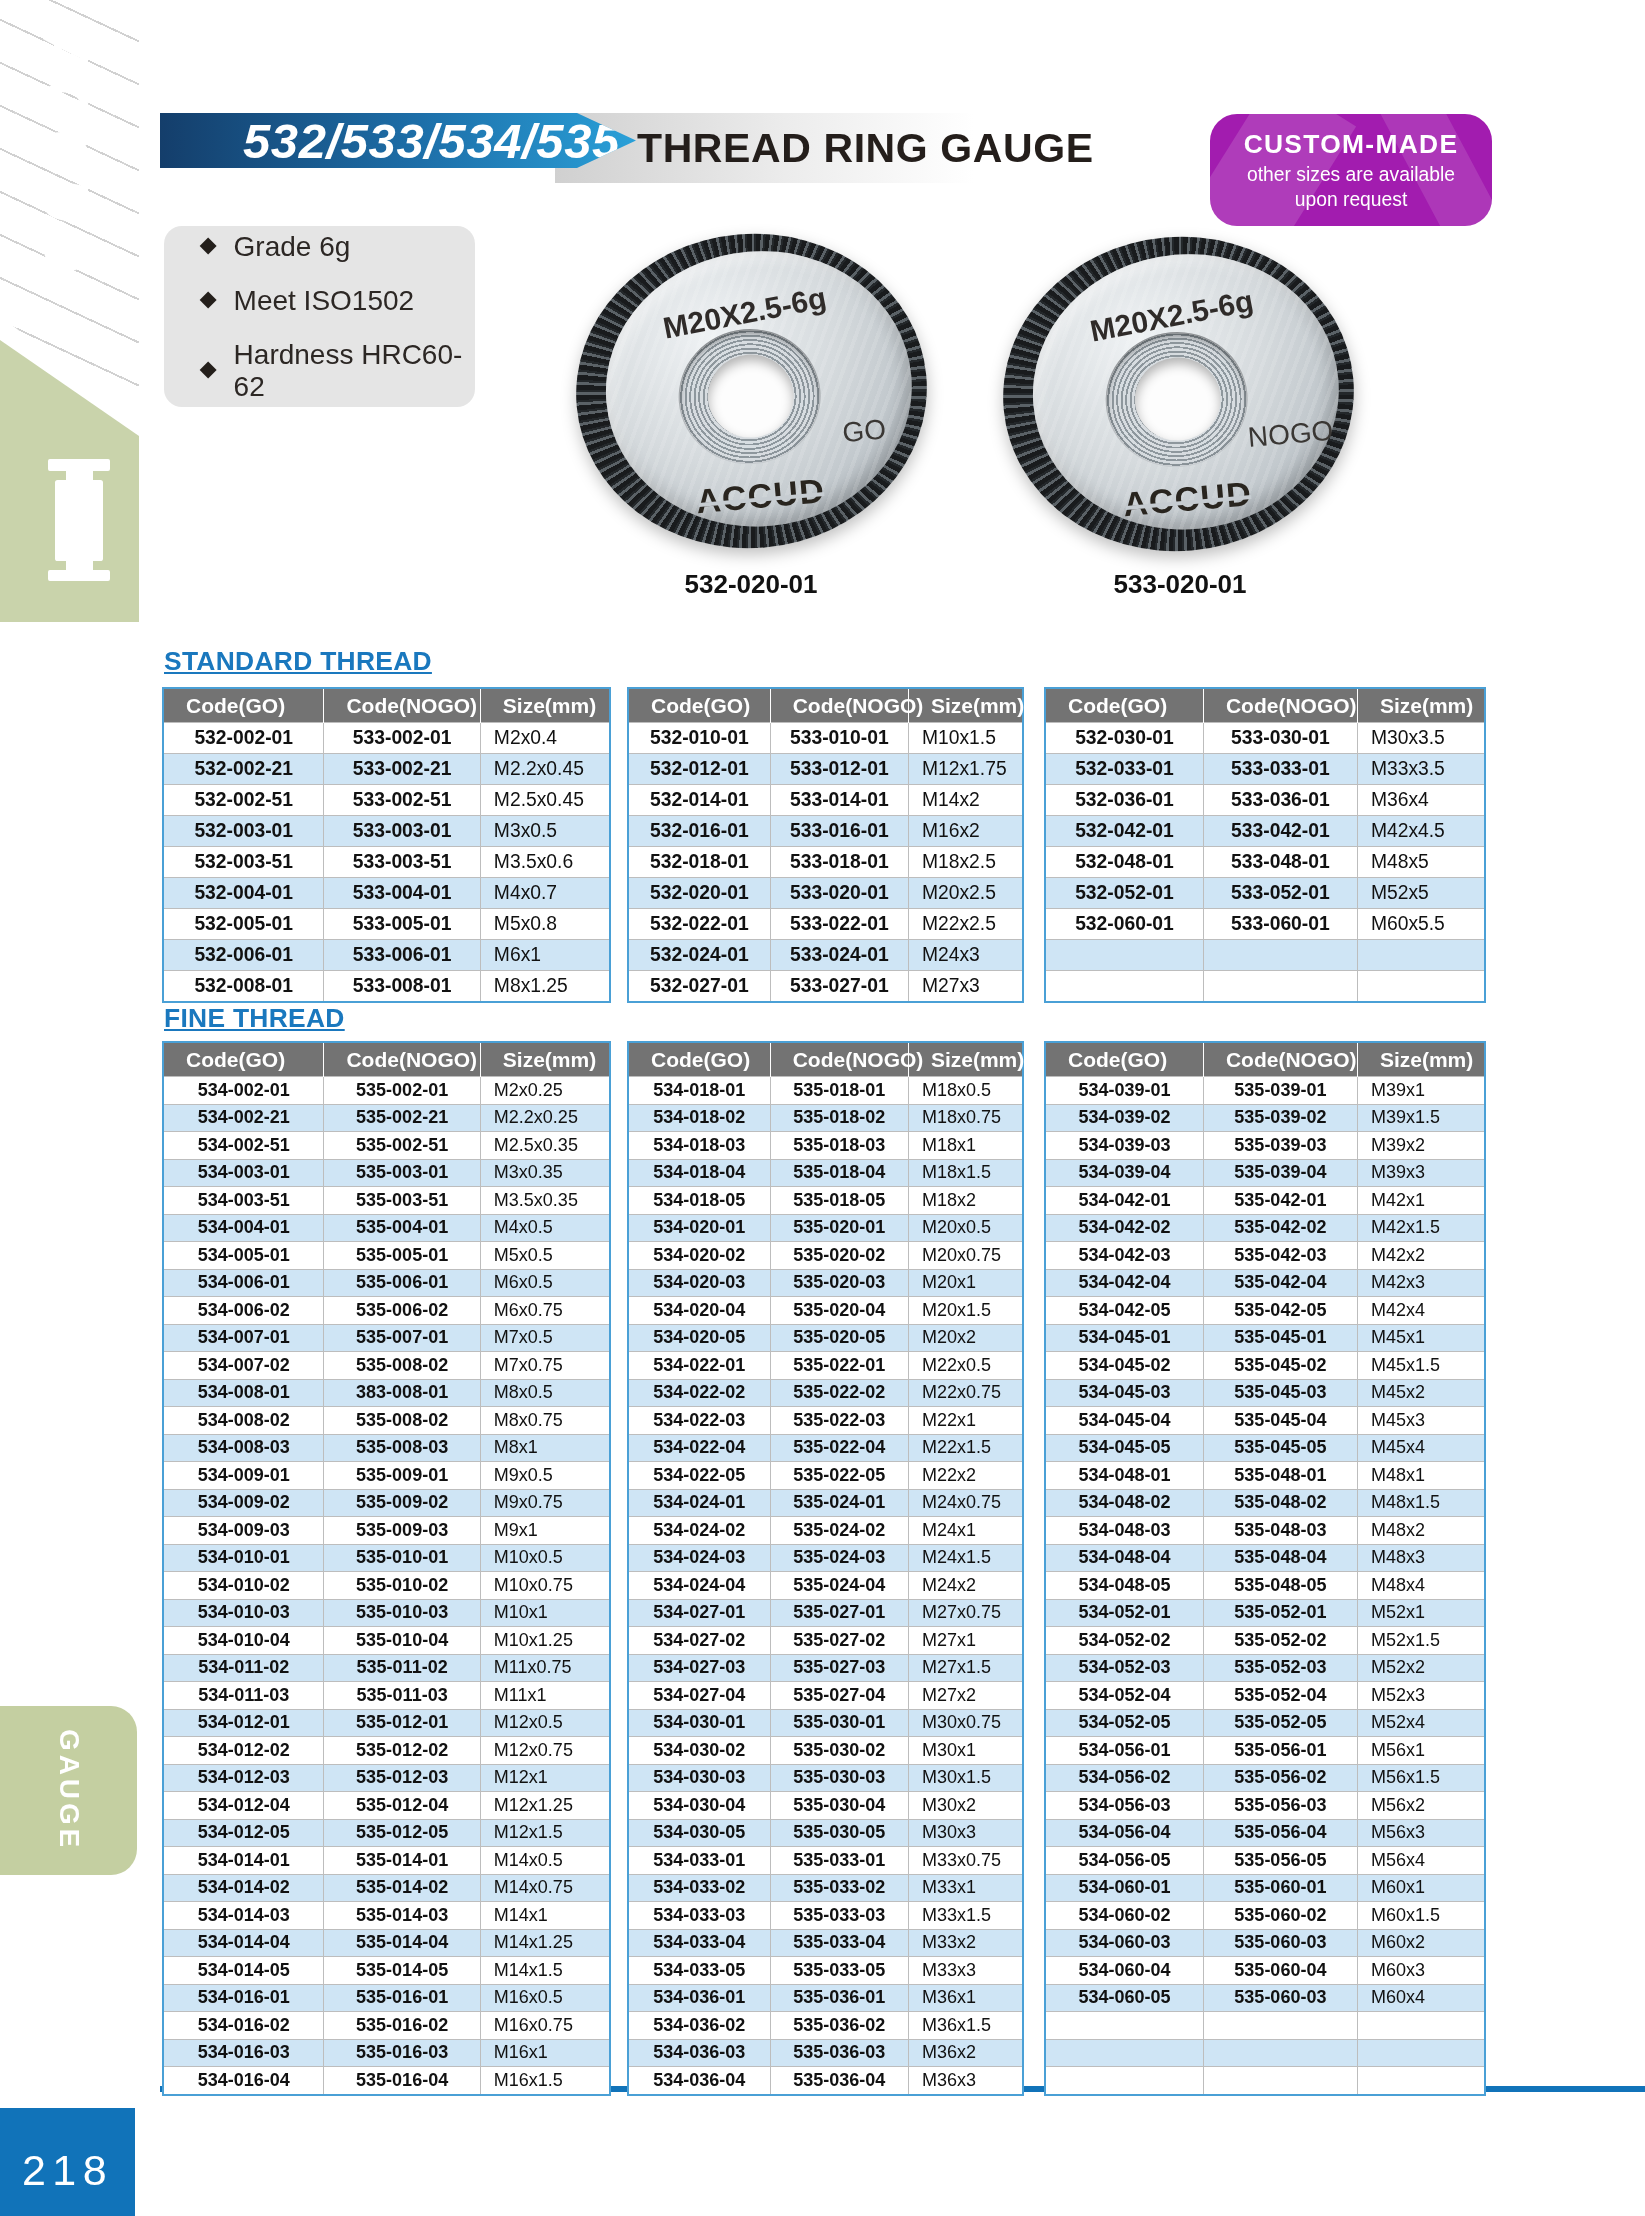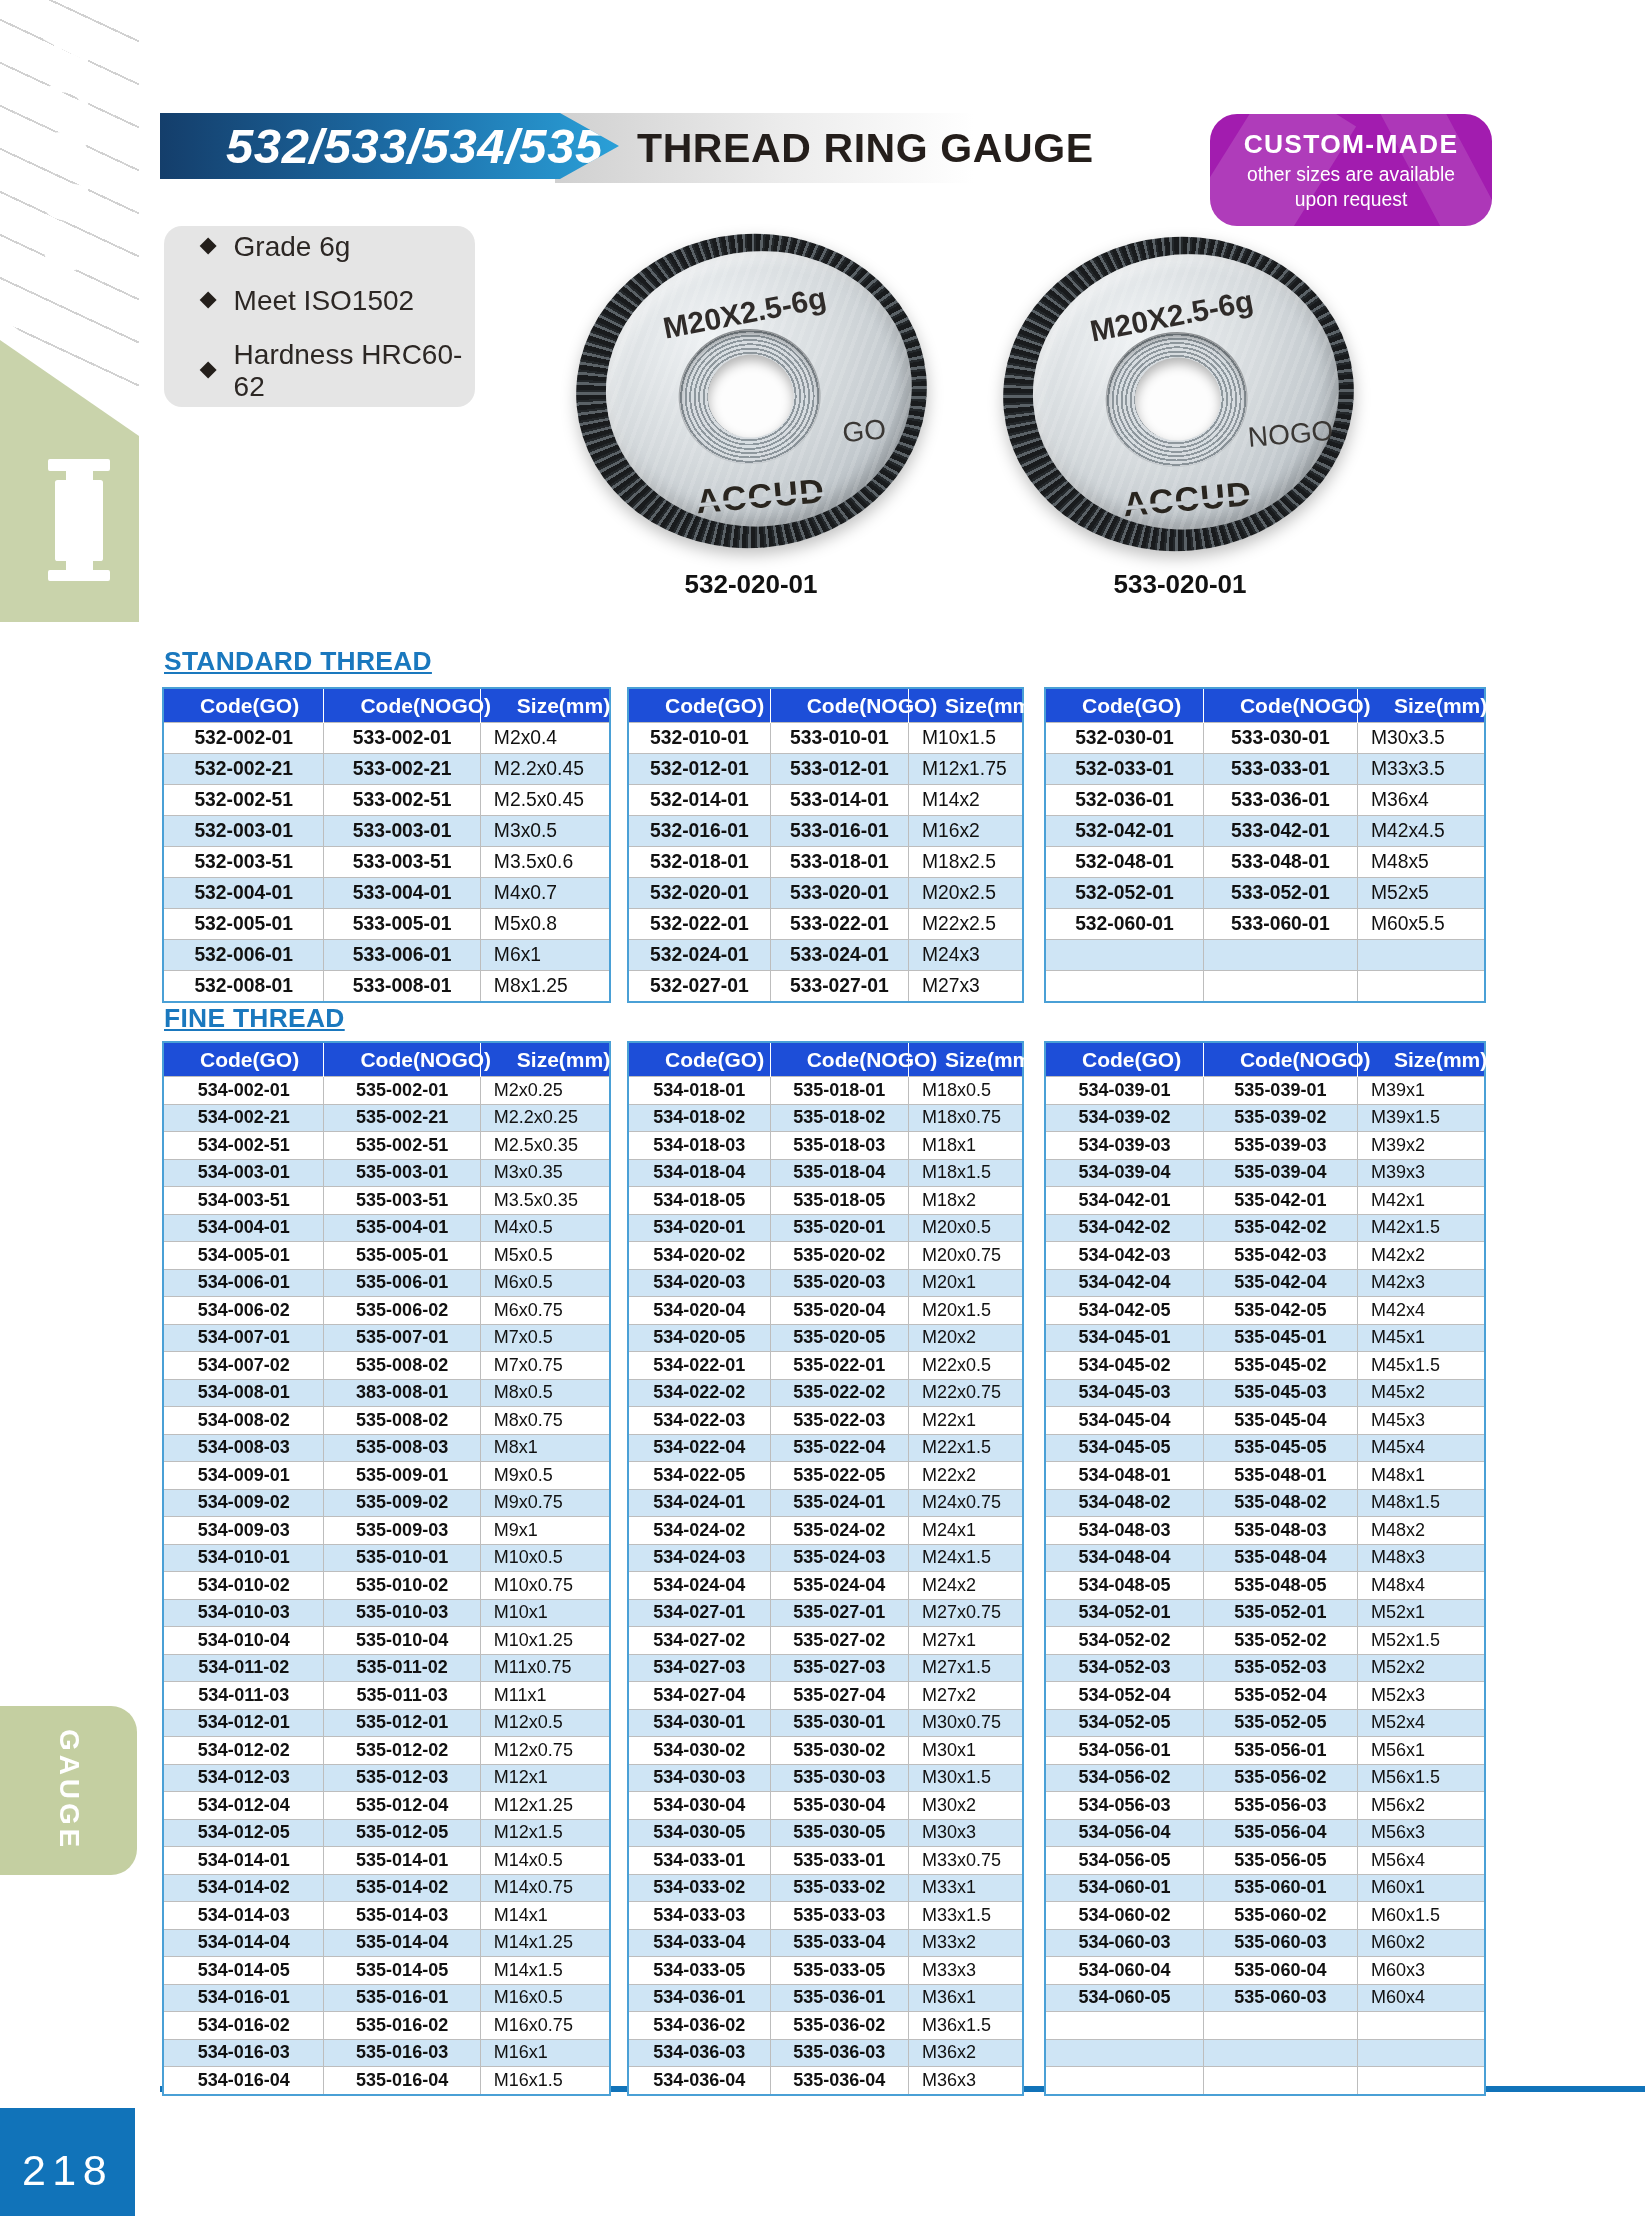--- a/index.html
+++ b/index.html
@@ -26,24 +26,24 @@
   .gauge-tab span{writing-mode:vertical-rl;color:#ffffff;font-weight:800;font-size:28px;letter-spacing:3.9px;}
 
   .page-num{position:absolute;left:0;top:2092px;width:135px;height:124px;background:#1173b9;
     display:flex;align-items:center;justify-content:center;margin-top:16px;}
   .page-num span{color:#ffffff;font-size:43px;letter-spacing:6.4px;}
   .footer-line{position:absolute;left:160px;top:2086px;width:1485px;height:5.8px;background:#1173b9;}
 
   
   .band-gray{position:absolute;left:555px;top:113px;width:419px;height:70px;z-index:1;
     background:linear-gradient(90deg,#d0d0d0 0%,#ececec 55%,#ffffff 100%);}
-  .band-blue{position:absolute;left:160px;top:113px;width:459px;height:66px;z-index:2;
+  .band-blue{position:absolute;left:160px;top:113px;width:459px;height:55px;z-index:2;
     background:linear-gradient(90deg,#143e6b 0%,#1d6fa9 55%,#2aa0d8 100%);
     clip-path:polygon(0 0,calc(100% - 59px) 0,100% 50%,calc(100% - 59px) 100%,0 100%);
-    display:flex;align-items:center;}
+    display:flex;align-items:center;padding-left:17px;}
   .band-blue span{font-size:49px;font-weight:800;font-style:italic;color:#ffffff;padding-left:66px;letter-spacing:0.6px;}
   .page-title{position:absolute;left:637px;top:113px;height:70px;z-index:3;display:flex;align-items:center;
     font-size:41px;font-weight:800;color:#241e1b;letter-spacing:0.6px;}
 
   
   .badge{position:absolute;left:1210px;top:114px;width:282px;height:112px;border-radius:27px;background:#a21caf;
     overflow:hidden;display:flex;flex-direction:column;align-items:center;justify-content:center;z-index:4;}
   .badge::before{content:"";position:absolute;left:11.6px;top:-26px;width:97px;height:168px;
     background:rgba(255,255,255,.14);transform:rotate(32deg);}
   .badge::after{content:"";position:absolute;right:19.3px;top:-39px;width:58px;height:193px;
@@ -82,22 +82,22 @@
   .ring-brand::after{content:"";position:absolute;left:50%;transform:translateX(-50%);top:55%;width:126px;height:3.9px;
     background:#c6ccd1;}
   .ring-caption{position:absolute;width:258px;text-align:center;font-size:26px;font-weight:700;color:#121212;}
 
   
   .section-title{position:absolute;font-size:26.4px;font-weight:800;color:#1a78be;letter-spacing:0.3px;text-decoration:underline;}
 
   
   .tbl{position:absolute;}
   table.data-table{width:100%;border-collapse:collapse;border:2.6px solid #4aa0d6;background:#ffffff;table-layout:fixed;}
-  .data-table th{background:#1d4ed8;color:#ffffff;font-weight:700;font-size:21px;height:31px;
-    text-align:left;padding-left:36px;}
+  .data-table th{background:#737373;color:#ffffff;font-weight:700;font-size:21px;height:31px;
+    text-align:left;padding-left:22px;}
   .data-table th + th{border-left:1.9px solid #ffffff;}
   .data-table td{border:1.3px solid #bdbdbd;height:28px;font-size:19.3px;color:#111111;}
   .data-table td.code{font-weight:700;text-align:center;}
   .data-table td.size{text-align:left;padding-left:13px;font-weight:400;}
   .data-table tbody tr:nth-child(even) td{background:#cfe5f5;}
   .fine .data-table td{height:24.5px;font-size:18px;}
 </style>
 </head>
 <body>
 

